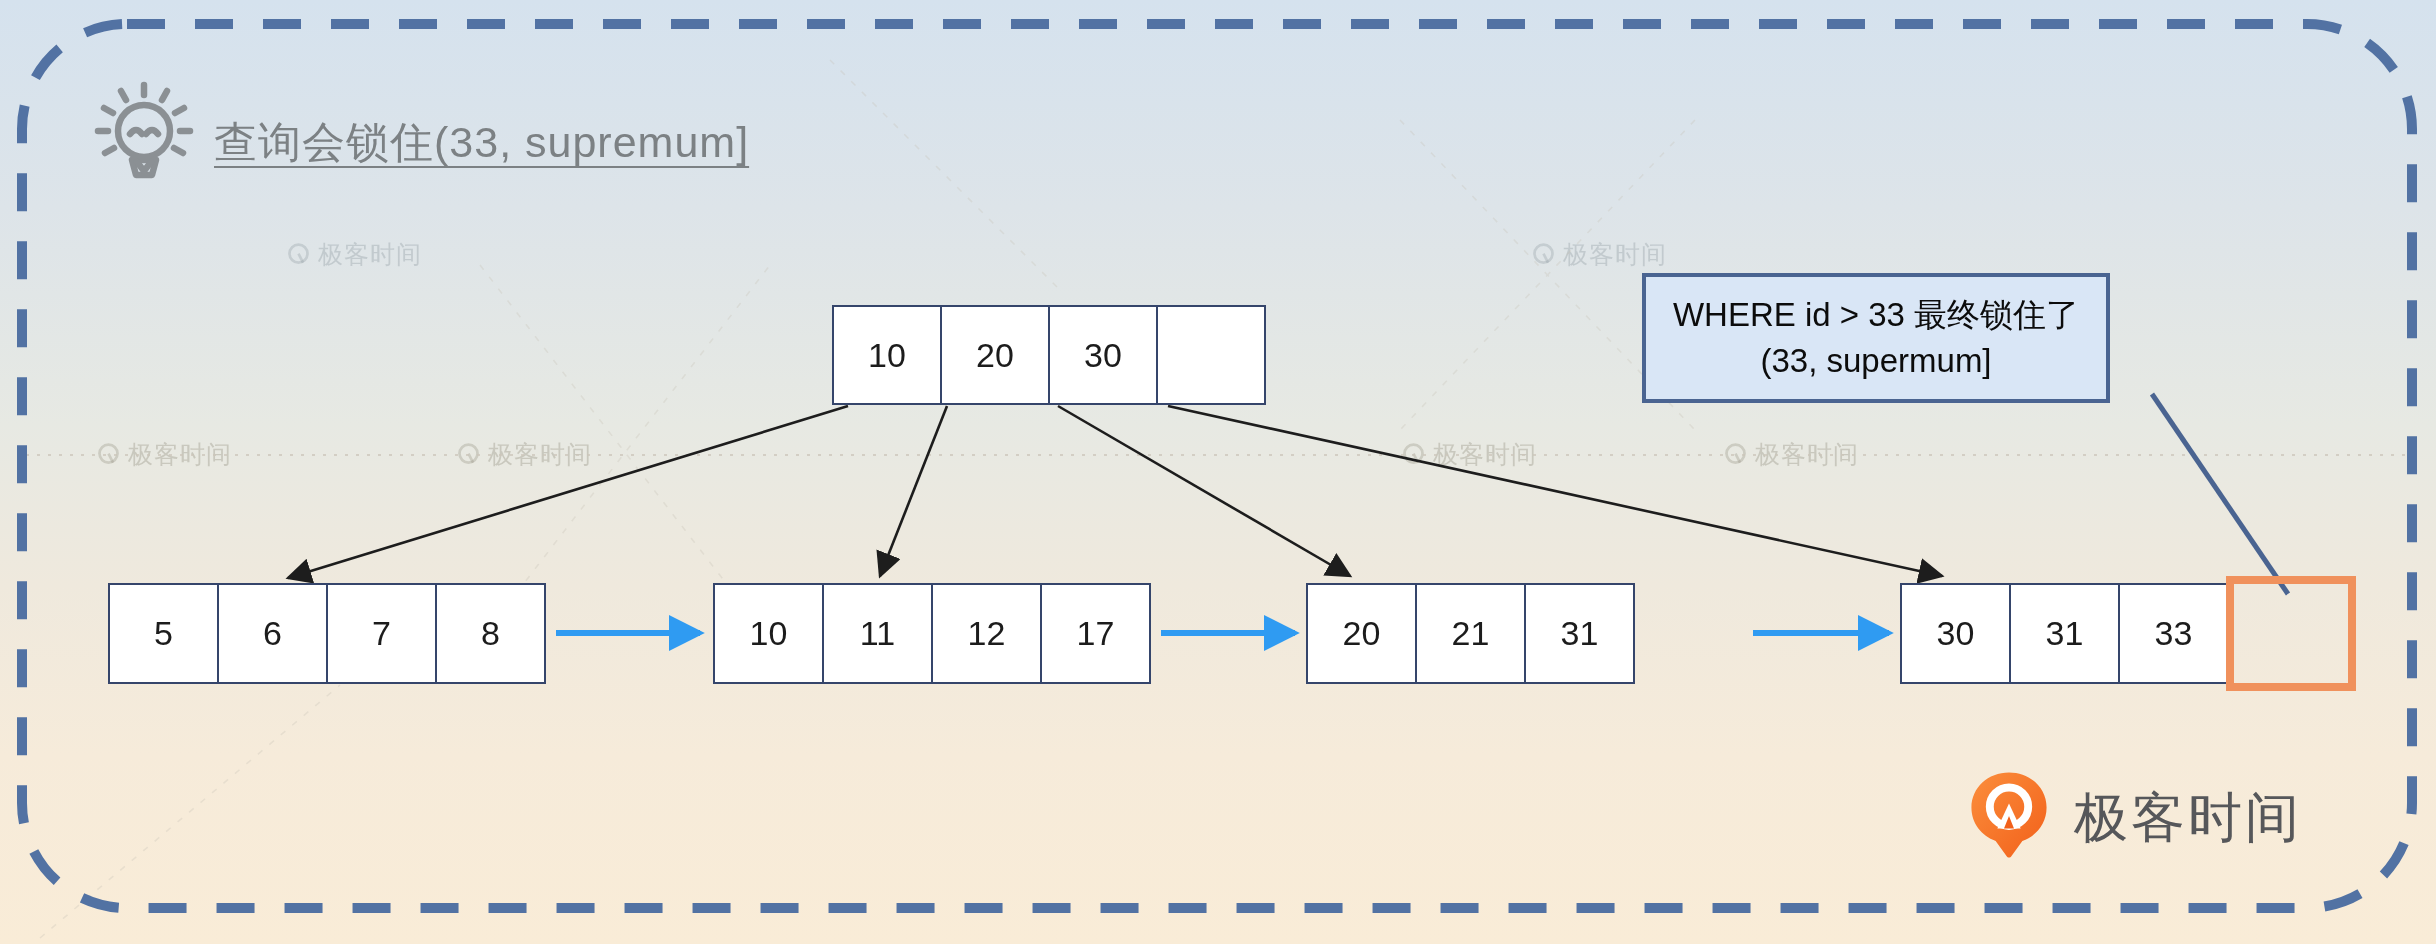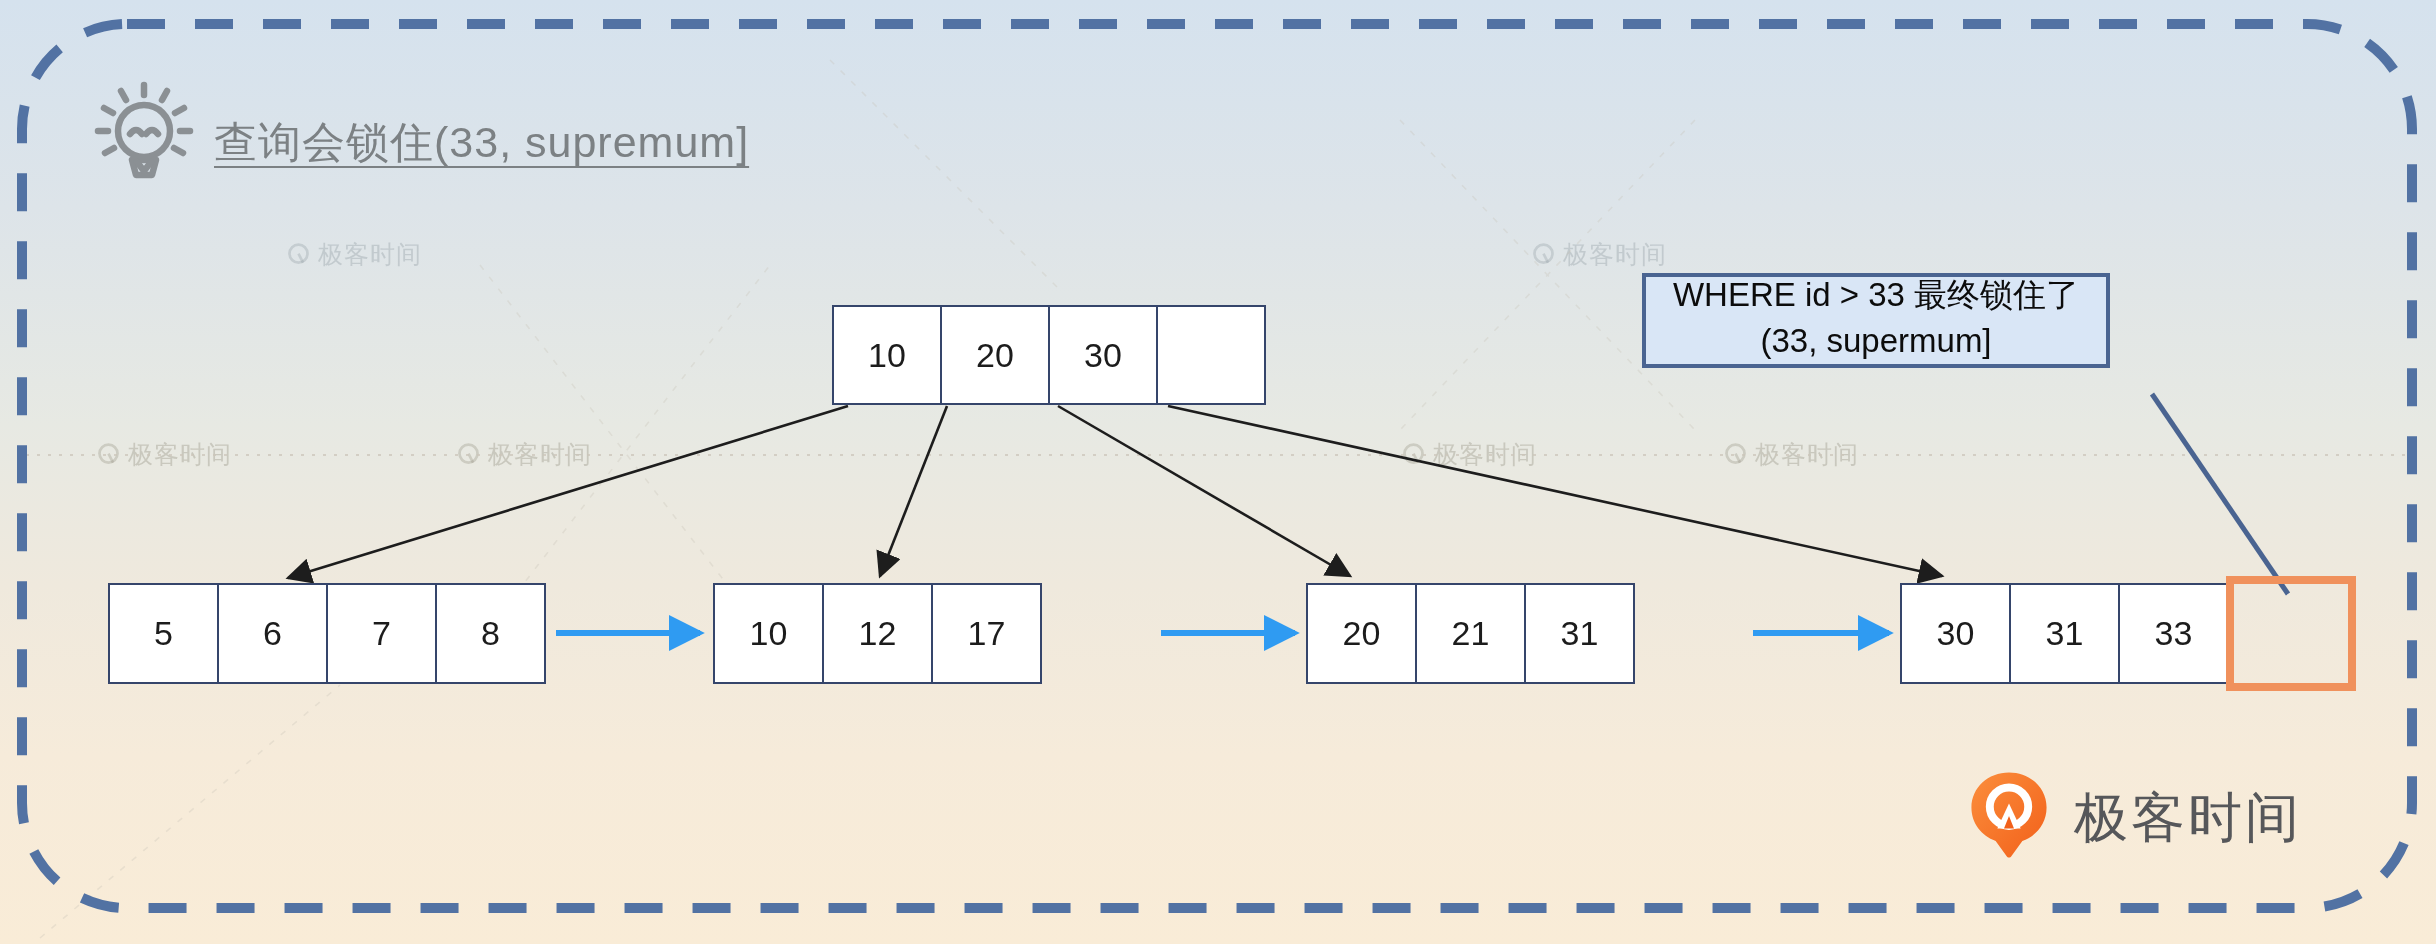--- a/index.html
+++ b/index.html
@@ -39,23 +39,23 @@
   #leaf-2{left:1306px;top:583px;}
   #leaf-3{left:1900px;top:583px;}
 
   .hl-overlay{
     position:absolute;left:2226px;top:576px;width:130px;height:115px;
     box-sizing:border-box;border:8px solid #f0915c;z-index:4;background:transparent;
   }
 
   
   .callout{
-    position:absolute;left:1642px;top:273px;width:468px;height:95px;
+    position:absolute;left:1642px;top:273px;width:468px;height:130px;
     box-sizing:border-box;border:4px solid #4a6491;background:#d9e6f6;
-    display:flex;flex-direction:column;align-items:center;justify-content:flex-end;
+    display:flex;flex-direction:column;align-items:center;justify-content:center;
     z-index:3;
   }
   .callout div{font-size:33px;color:#0c0c0c;line-height:1.4;white-space:nowrap;}
 
   
   .wm{
     position:absolute;display:flex;align-items:center;z-index:1;
     color:rgba(138,148,156,0.33);font-size:25px;letter-spacing:1px;
   }
   .wm svg{width:27px;height:27px;margin-right:6px;opacity:0.9;}
@@ -143,20 +143,21 @@
 
   <div class="node" id="leaf-0">
     <div class="cell">5</div>
     <div class="cell">6</div>
     <div class="cell">7</div>
     <div class="cell">8</div>
   </div>
 
   <div class="node" id="leaf-1">
     <div class="cell">10</div>
+    <div class="cell">11</div>
     <div class="cell">12</div>
     <div class="cell">17</div>
   </div>
 
   <div class="node" id="leaf-2">
     <div class="cell">20</div>
     <div class="cell">21</div>
     <div class="cell">31</div>
   </div>
 

